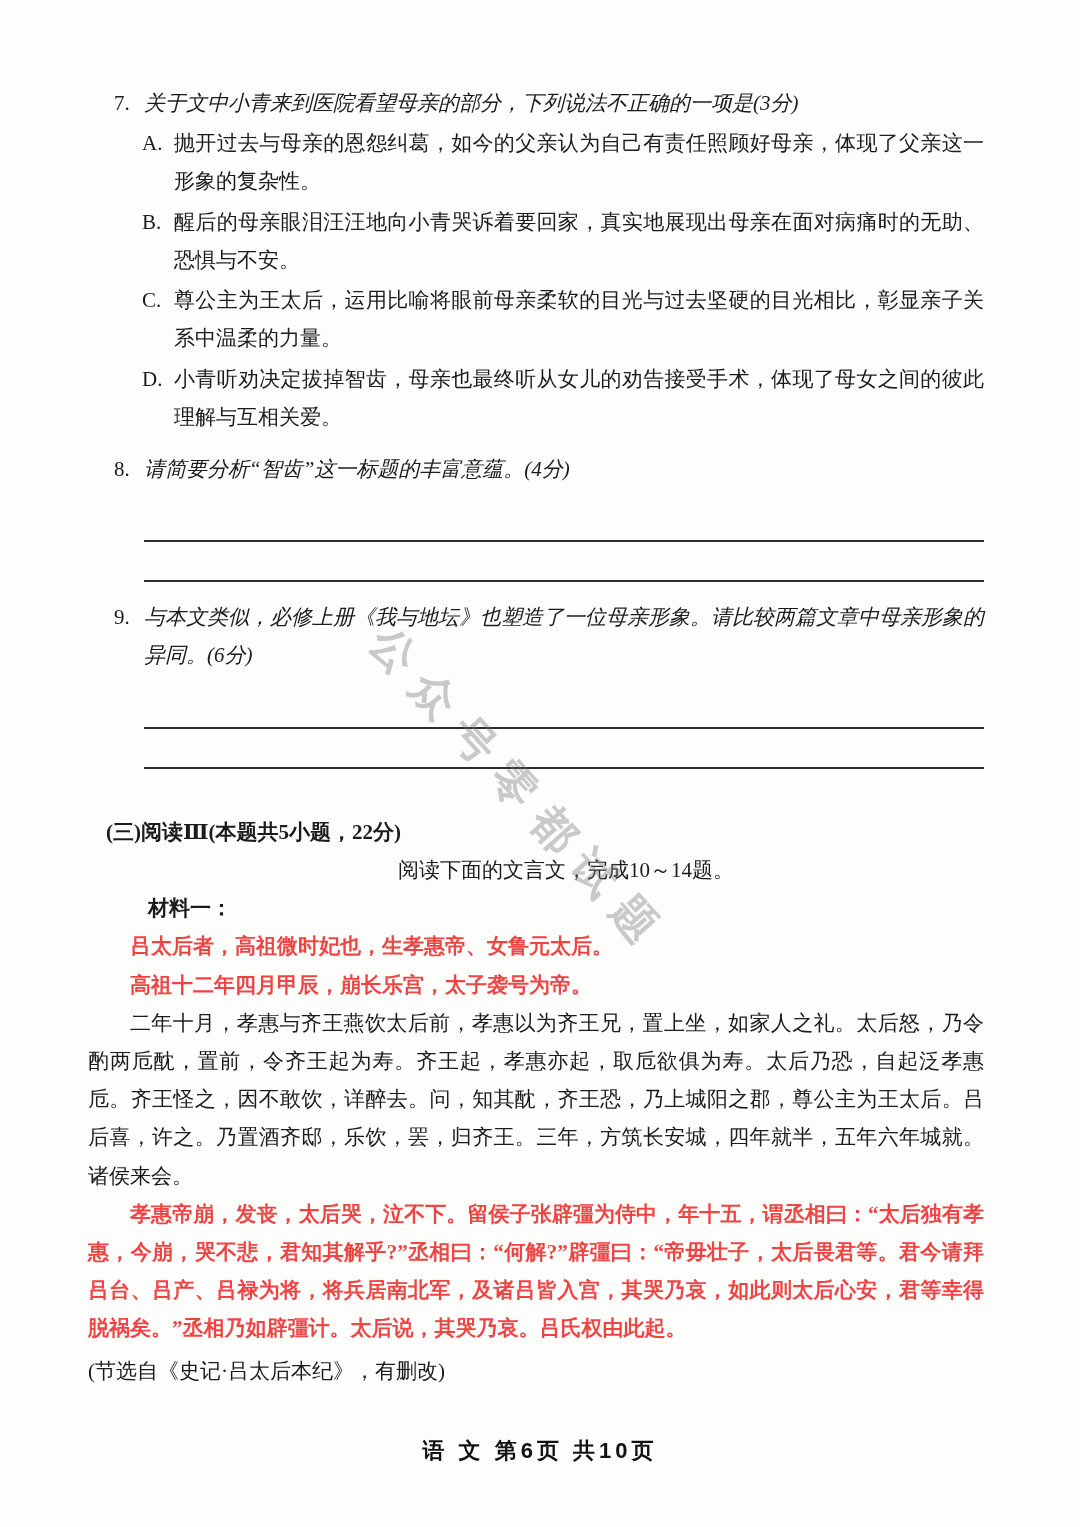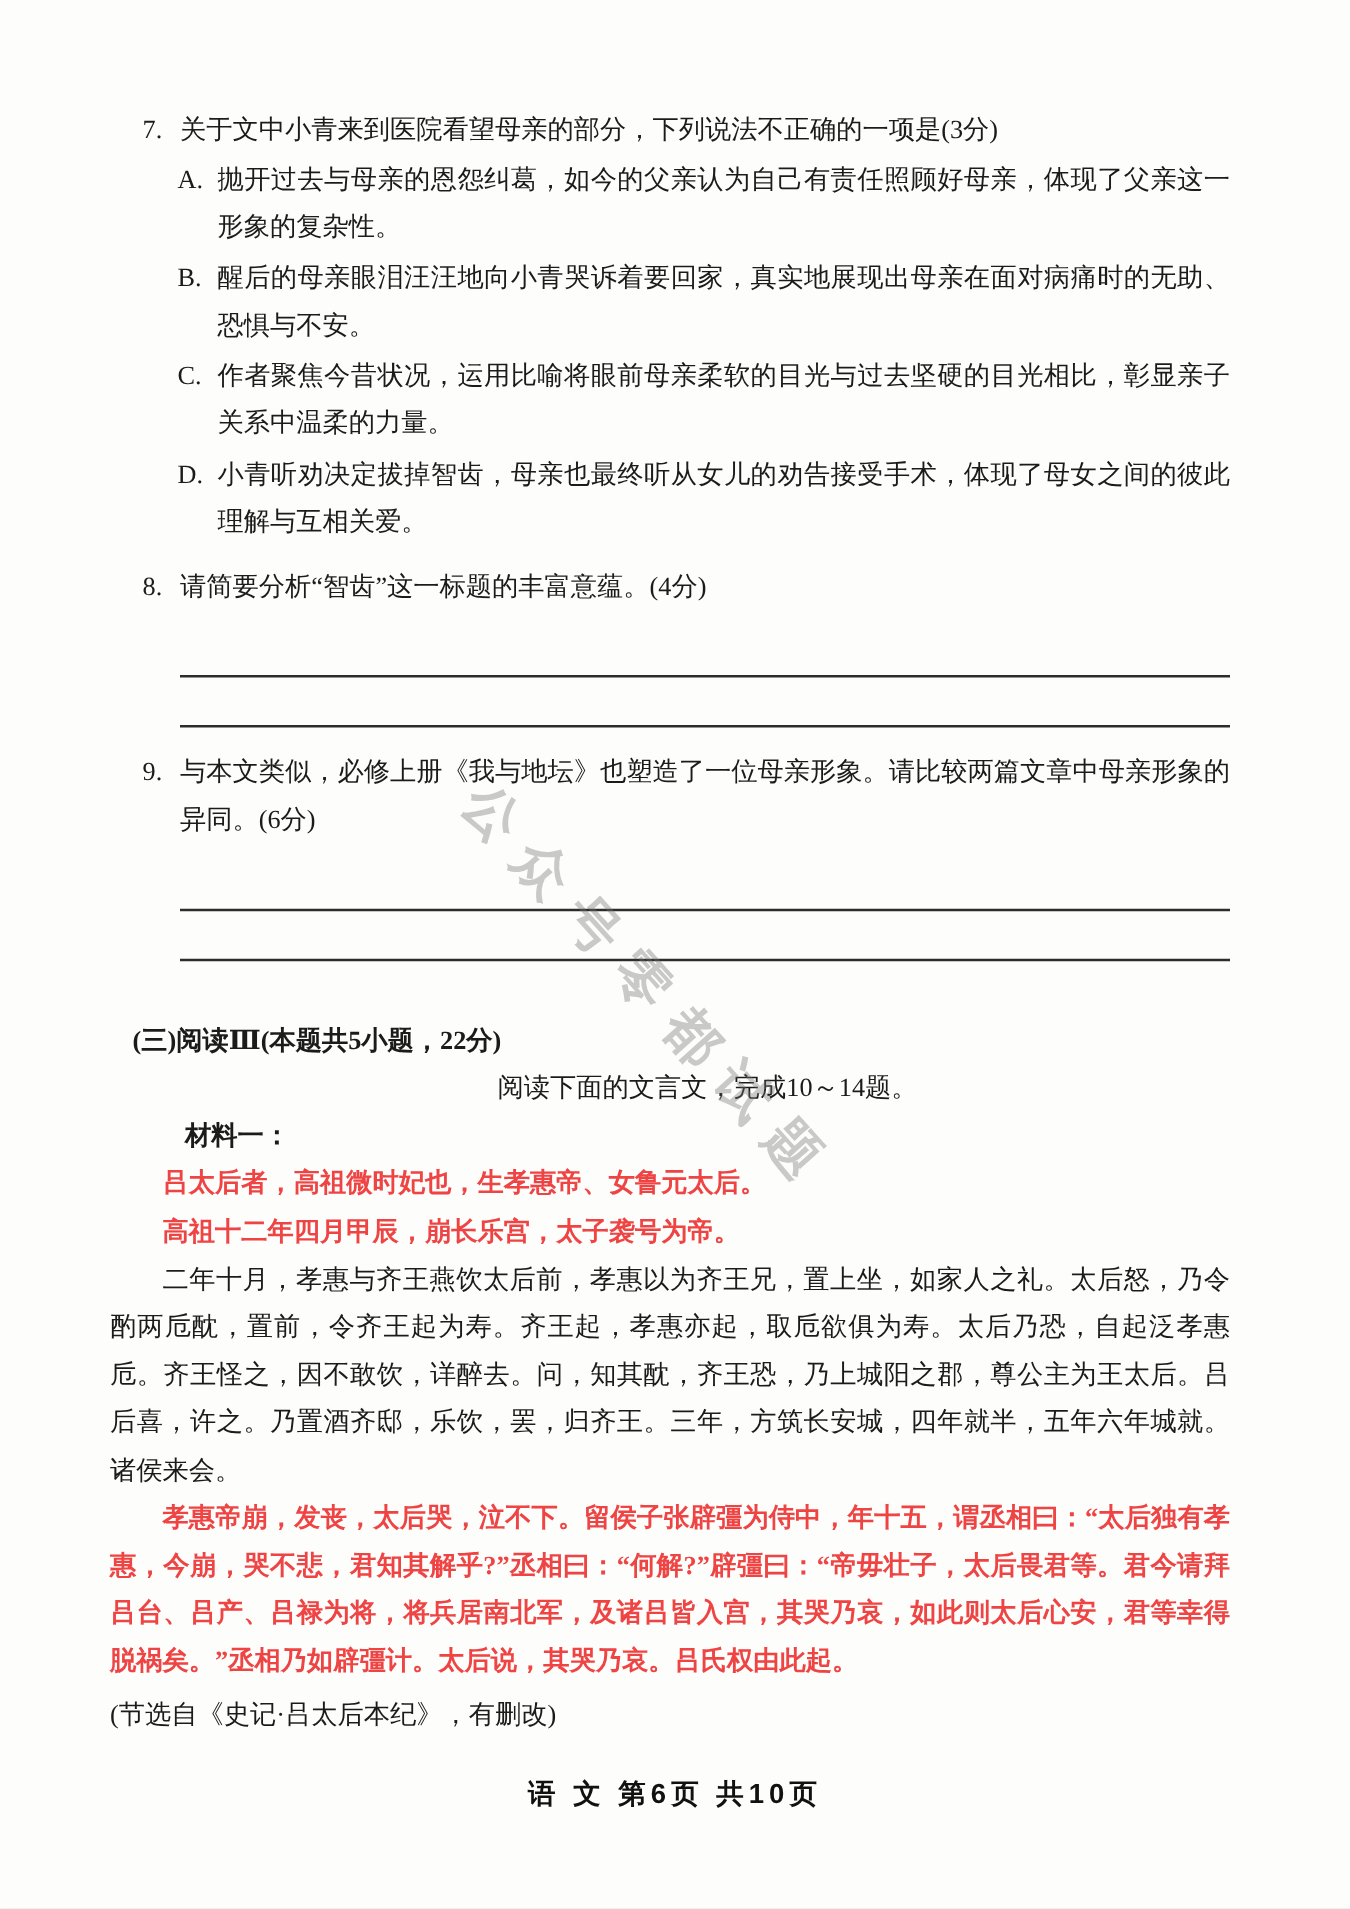--- a/index.html
+++ b/index.html
@@ -13,38 +13,38 @@
     color:#1b1b1b;
     font-size:21px;
     line-height:1.82;
     padding:84px 96px 0 88px;
     overflow:hidden;
     box-shadow:0 0 6px rgba(0,0,0,.15);
   }
   .q-area { margin-left:26px; }
   .qline { display:flex; align-items:flex-start; }
   .qnum { flex:none; width:30px; }
-  .qtext { flex:1; text-align:justify; }
+  .qtext { flex:1; text-align:justify;font-style:italic; }
   .options { margin-left:28px; }
   .option { display:flex; align-items:flex-start; margin-top:2px; }
   .opt-label { flex:none; width:32px; }
   .opt-text { flex:1; text-align:justify; }
   .ans-lines { margin:14px 0 10px 30px; }
   .ans-line { height:40px; border-bottom:2px solid #2c2c2c; }
   .q8 { margin-top:14px; }
   .q9 { margin-top:16px; }
   .sect3 { margin-top:20px; }
   .sect-heading { font-weight:bold; margin-left:18px;margin-top:44px; }
   .sect-intro { text-indent:2em; margin-left:18px;text-align:center; }
   .material-label { font-weight:bold; text-indent:2em; margin-left:18px; }
   .wen { text-align:justify; text-indent:2em; }
   .wen.heavy { font-weight:bold; color:#ef4444; }
   .source-line { margin-top:4px; padding-right:6px; }
   .footer {
-    position:absolute; left:0; bottom:72px; width:100%;
+    position:absolute; left:0; bottom:56px; width:100%;
     text-align:center; font-weight:bold; font-size:22px;
     letter-spacing:4px; color:#111;
     font-family:"Liberation Sans","DejaVu Sans",sans-serif;
   }
   .watermark {
     position:absolute; top:608px; left:408px;
     transform:rotate(48deg); transform-origin:left top;
     font-size:44px; letter-spacing:16px; white-space:nowrap;
     color:rgba(115,115,115,0.38); font-weight:bold;
     pointer-events:none; user-select:none;
@@ -66,21 +66,21 @@
       <div class="option">
         <span class="opt-label">A.</span>
         <span class="opt-text">抛开过去与母亲的恩怨纠葛，如今的父亲认为自己有责任照顾好母亲，体现了父亲这一形象的复杂性。</span>
       </div>
       <div class="option">
         <span class="opt-label">B.</span>
         <span class="opt-text">醒后的母亲眼泪汪汪地向小青哭诉着要回家，真实地展现出母亲在面对病痛时的无助、恐惧与不安。</span>
       </div>
       <div class="option">
         <span class="opt-label">C.</span>
-        <span class="opt-text">作者聚焦今昔状况，运用比喻将眼前母亲柔软的目光与过去坚硬的目光相比，彰显亲子关系中温柔的力量。</span>
+        <span class="opt-text">尊公主为王太后，运用比喻将眼前母亲柔软的目光与过去坚硬的目光相比，彰显亲子关系中温柔的力量。</span>
       </div>
       <div class="option">
         <span class="opt-label">D.</span>
         <span class="opt-text">小青听劝决定拔掉智齿，母亲也最终听从女儿的劝告接受手术，体现了母女之间的彼此理解与互相关爱。</span>
       </div>
     </div>
   </div>
 
   <div class="q-area q8">
     <div class="qline">

